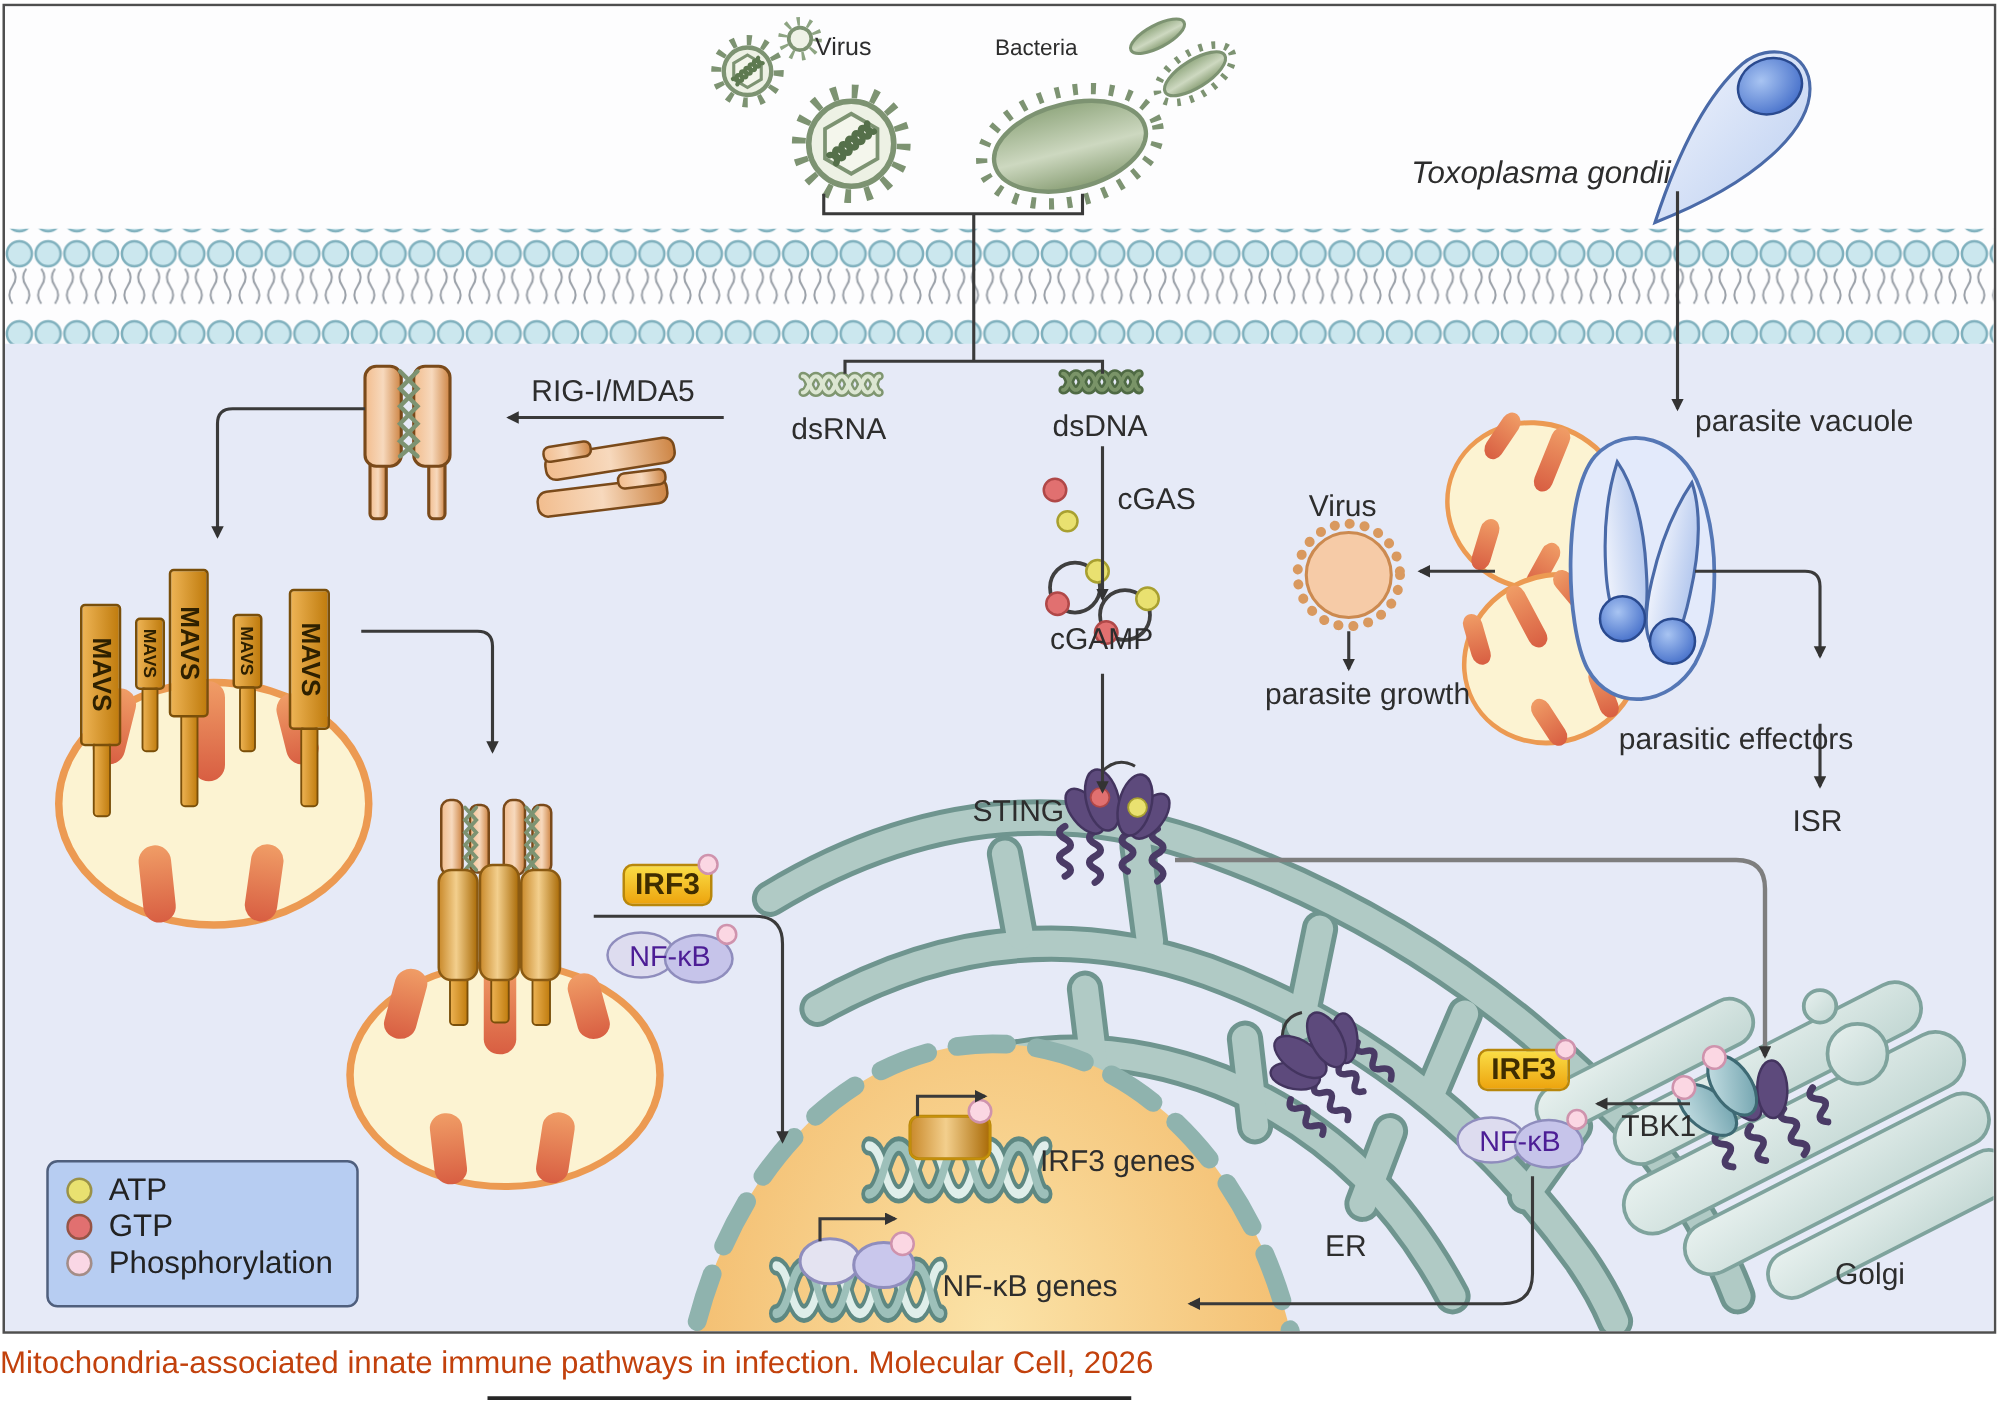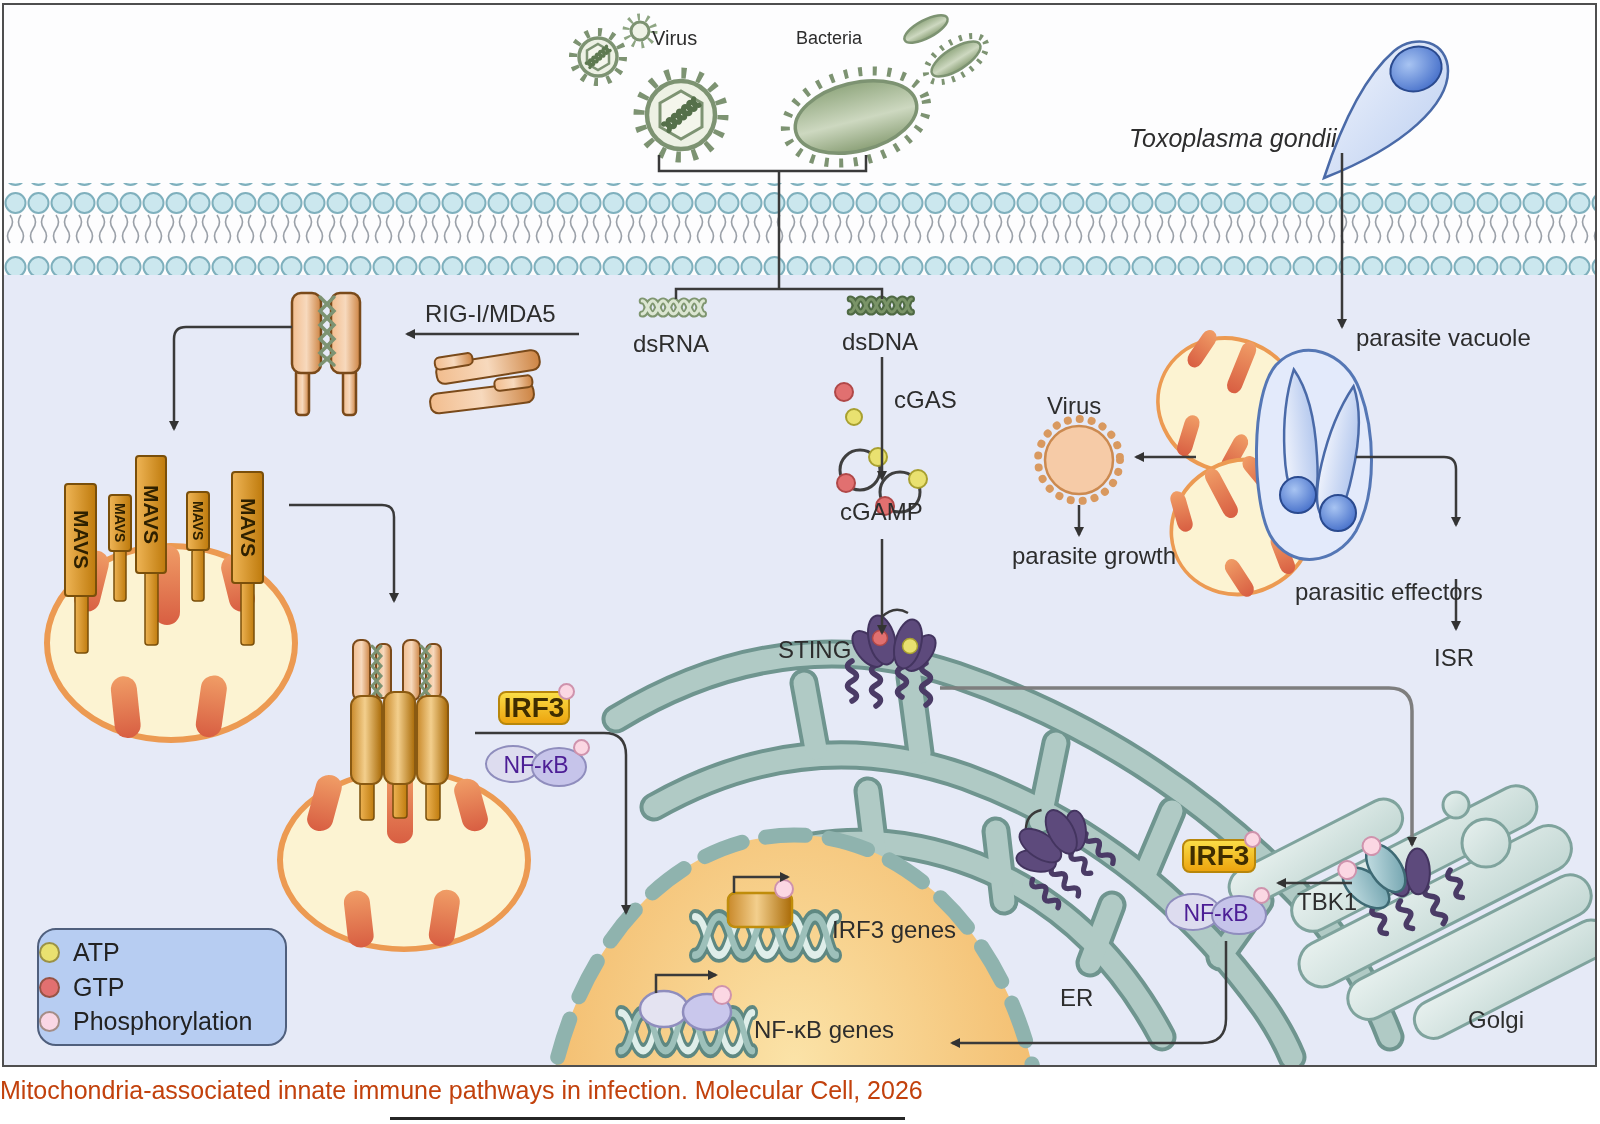--- a/index.html
+++ b/index.html
@@ -8,31 +8,31 @@
     background:#fff;overflow:hidden;}
   .diagram svg{position:absolute;left:0;top:0;}
   .lbl{position:absolute;color:#2d2d2d;font-size:24px;white-space:nowrap;line-height:1.1;}
   .it{font-style:italic;font-size:25px;margin-top:48px;}
   .mavs{position:absolute;background:linear-gradient(90deg,#edb354,#c07c0e);border:2px solid #7a4f0a;
     border-radius:4px;color:#2e2000;font-weight:bold;display:flex;align-items:center;justify-content:center;
     writing-mode:vertical-rl;box-sizing:border-box;}
   .mavs.big{font-size:21px;}
   .mavs.small{font-size:14px;}
   .irf3{position:absolute;background:linear-gradient(#fadd46,#eda40e);border:2px solid #b8870b;border-radius:8px;
-    color:#3f2d00;font-weight:bold;font-size:28px;display:flex;align-items:center;justify-content:center;box-sizing:border-box;}
+    color:#3f2d00;font-weight:bold;font-size:24px;display:flex;align-items:center;justify-content:center;box-sizing:border-box;}
   .nfkb{position:absolute;}
   .nfkb .ov{position:absolute;border-radius:50%;border:2px solid #8f8dbd;box-sizing:border-box;}
   .nfkb .ov.l{left:0;top:4px;width:56px;height:38px;background:#dddcef;}
   .nfkb .ov.r{left:46px;top:6px;width:56px;height:40px;background:#c6c4ea;}
   .nfkb .txt{position:absolute;left:0;top:0;width:102px;height:48px;display:flex;align-items:center;
     justify-content:center;font-size:23px;color:#4c1d95;}
   .pdot{position:absolute;width:17px;height:17px;border-radius:50%;background:#fbd7e3;border:2px solid #cf93ad;box-sizing:border-box;}
   .legend{position:absolute;left:33px;top:923px;width:250px;height:118px;background:#b7cdf2;
-    border:2px solid #4f5f7d;border-radius:19px;box-sizing:border-box;padding:8px 0;
-    display:flex;flex-direction:column;justify-content:space-between;}
+    border:2px solid #4f5f7d;border-radius:9px;box-sizing:border-box;padding:8px 14px;
+    display:flex;flex-direction:column;justify-content:flex-start;}
   .lrow{display:flex;align-items:center;gap:13px;font-size:25px;color:#222;}
   .sw{width:21px;height:21px;border-radius:50%;border:2px solid rgba(60,50,20,0.45);box-sizing:border-box;flex:0 0 auto;}
   .caption{position:absolute;left:0;top:1076px;width:100%;font-size:25px;color:#c2410c;}
   .botline{position:absolute;left:390px;top:1117px;width:515px;height:3px;background:#262626;}
 </style>
 </head>
 <body>
 
 <div class="diagram">
 <svg width="1591" height="1060" viewBox="0 0 1591 1060">

